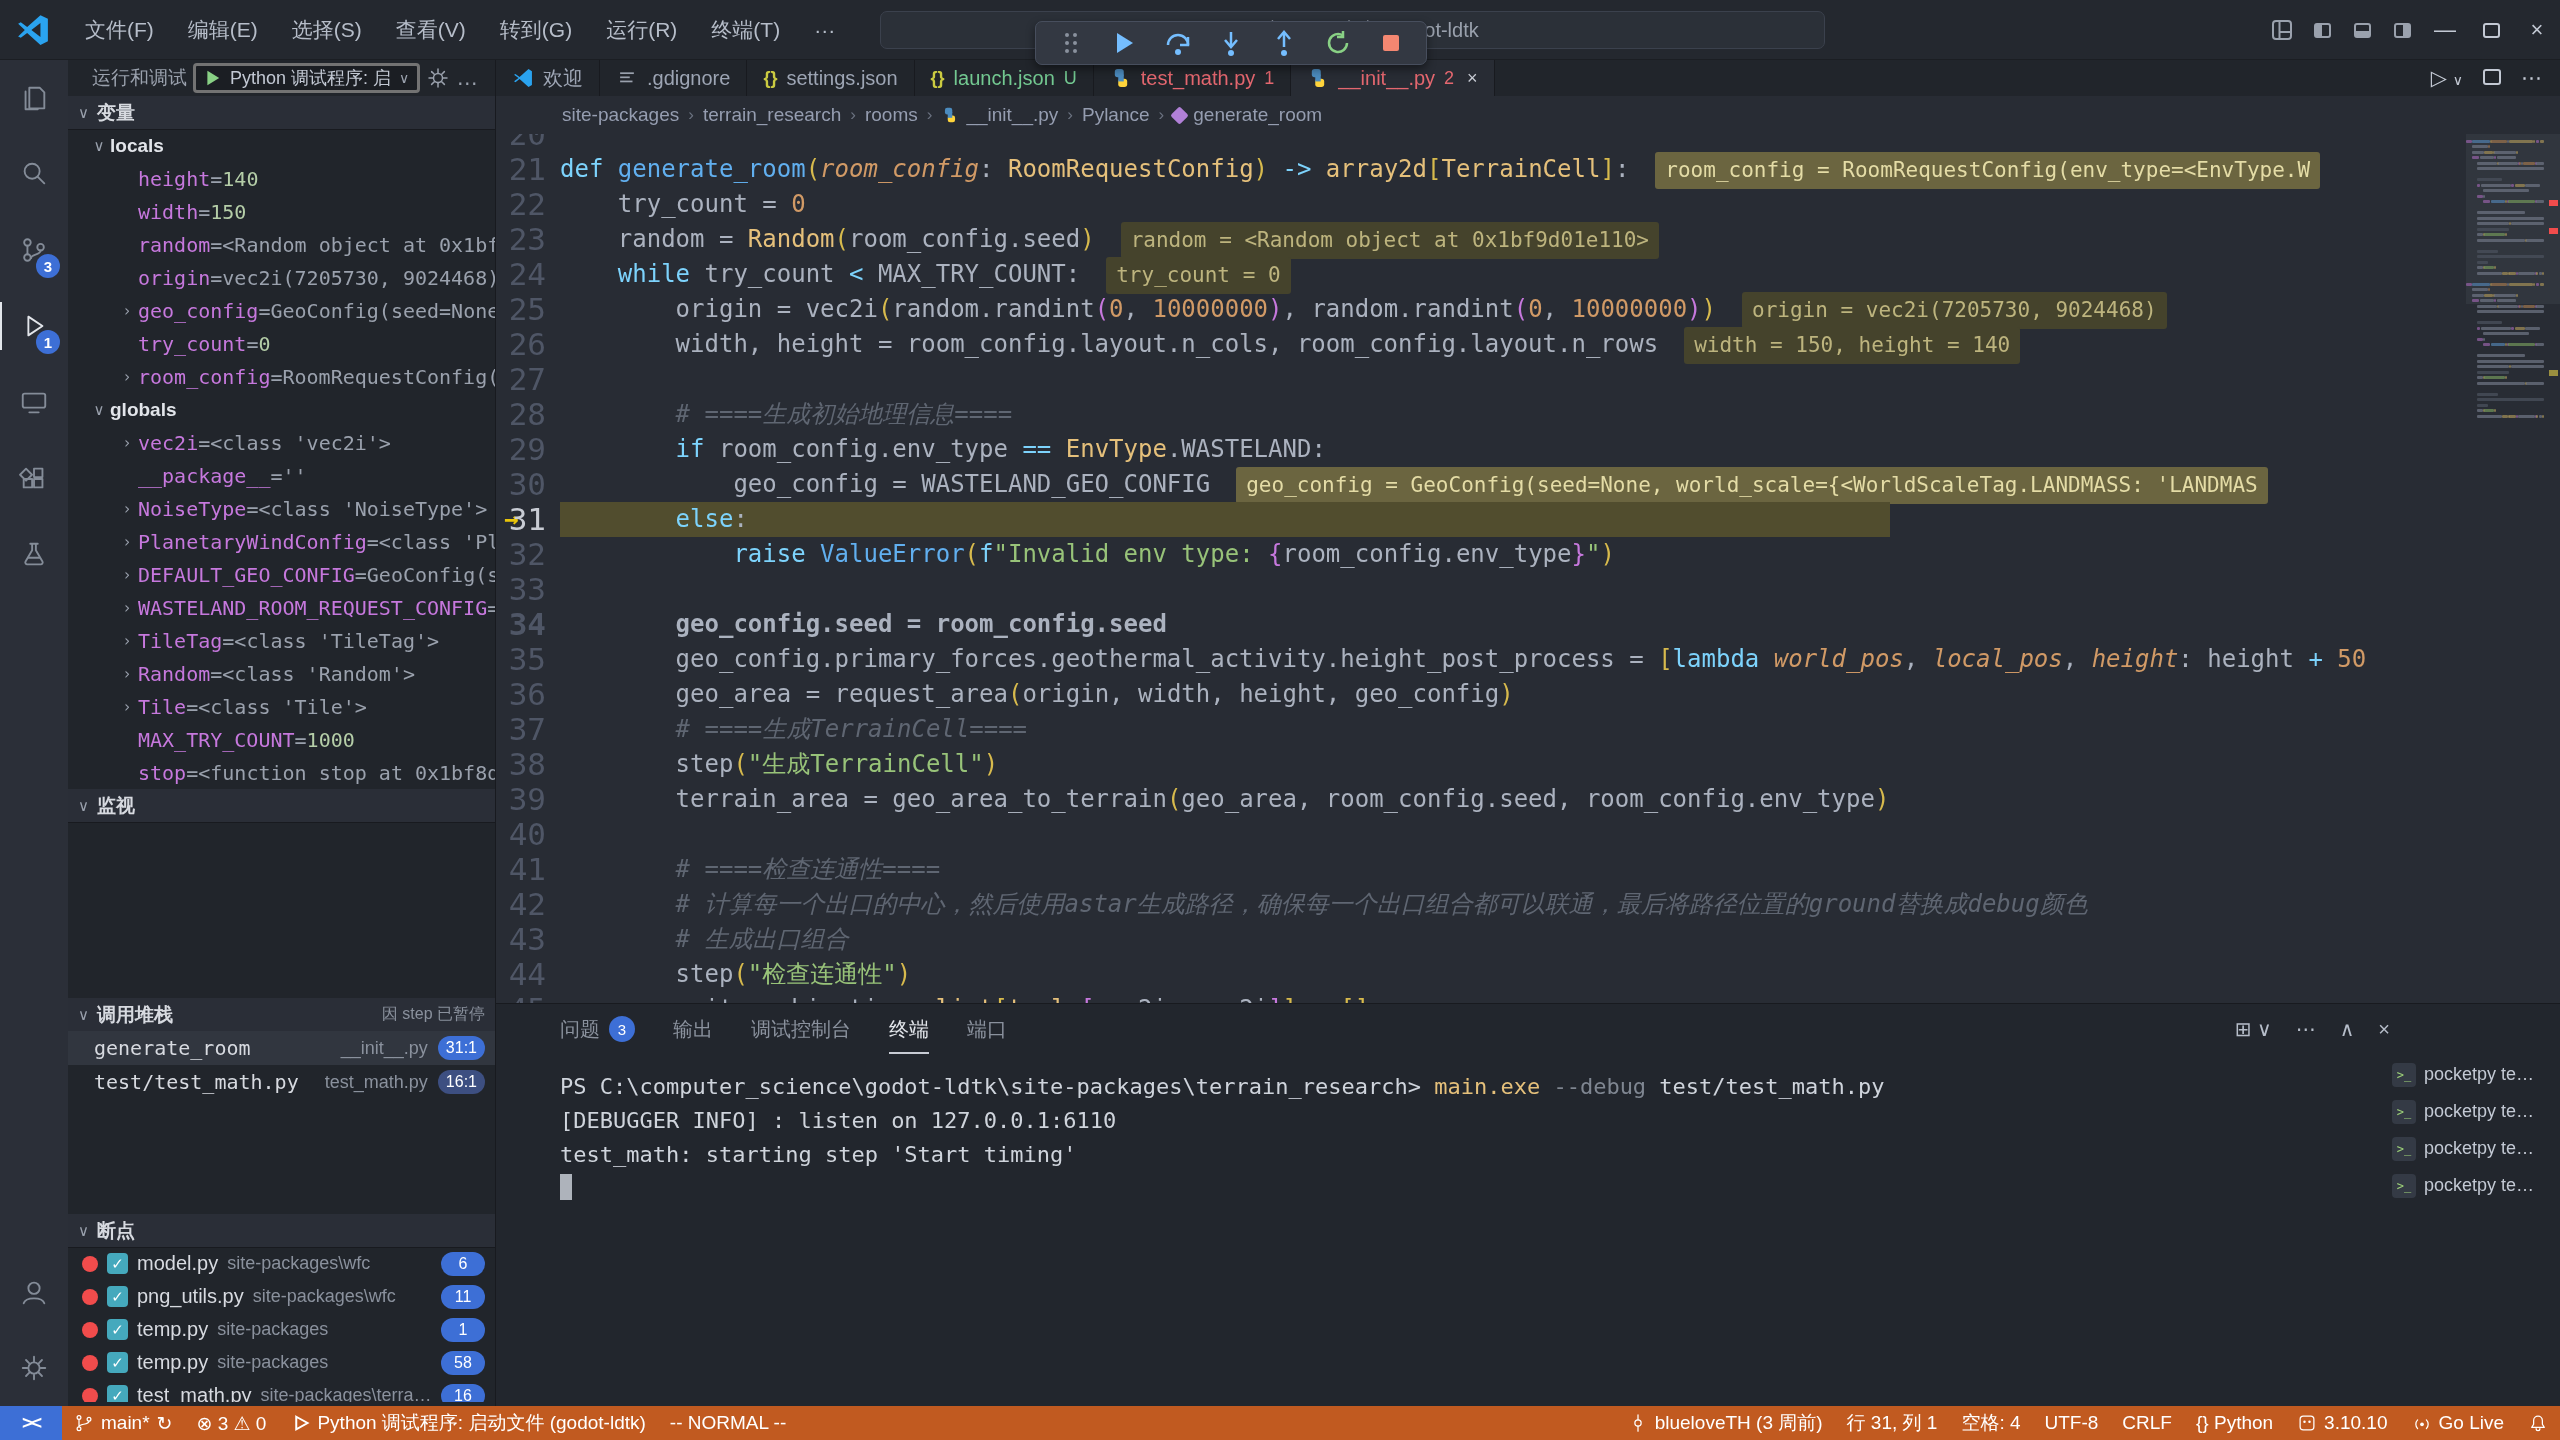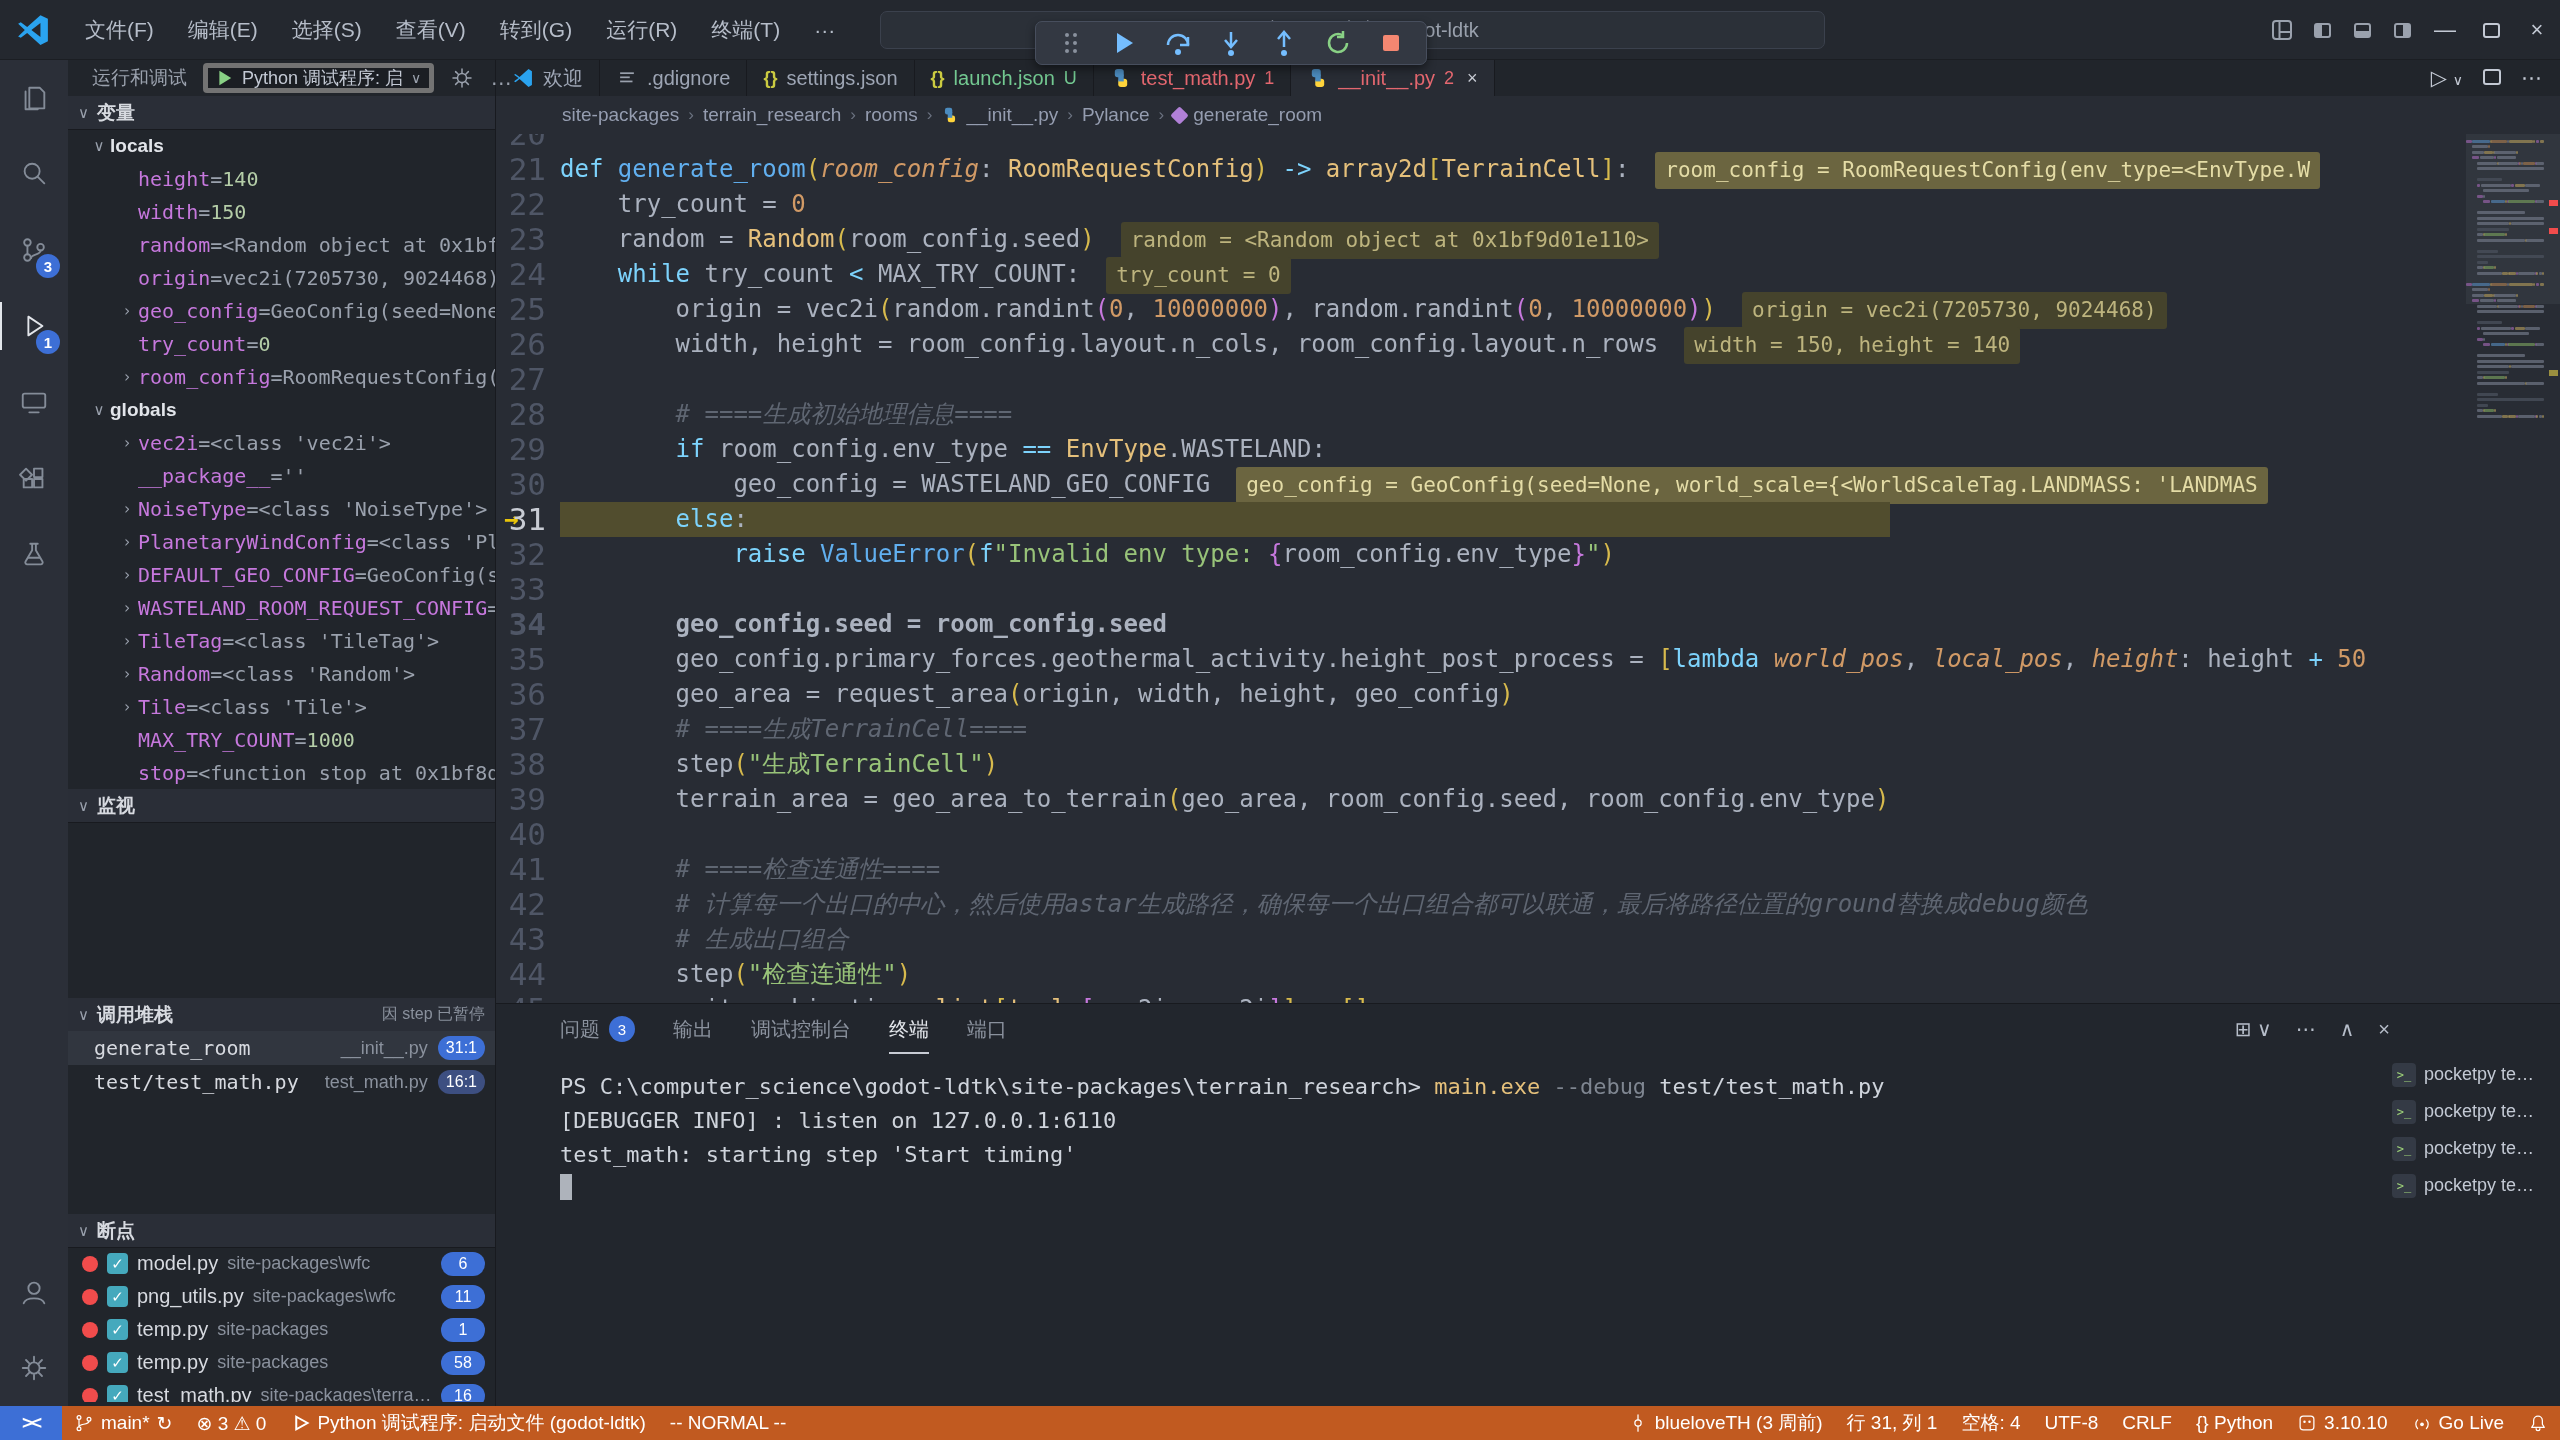--- a/index.html
+++ b/index.html
@@ -31,22 +31,22 @@
   
   #activitybar{position:absolute;left:0;top:60px;width:68px;bottom:34px;background:#2b2f38;z-index:10}
   .act-item{position:relative;width:68px;height:76px;display:flex;align-items:center;justify-content:center}
   .act-item.active::before{content:"";position:absolute;left:0;top:14px;bottom:14px;width:2px;background:#e3e6eb}
   .act-badge{position:absolute;right:8px;bottom:10px;min-width:24px;height:24px;border-radius:12px;background:#3d6fd6;color:#fff;
       font-size:15px;display:flex;align-items:center;justify-content:center;padding:0 5px;font-weight:bold}
   #activity-bottom{position:absolute;bottom:0;left:0}
 
   
   #sidebar{position:absolute;left:68px;top:60px;width:428px;bottom:34px;background:#21252b;z-index:5;border-right:1px solid #181a1f}
-  #run-header{height:36px;display:flex;align-items:center;padding:0 8px 0 24px;color:#9aa1ad;font-size:19px;gap:16px}
-  #run-config{display:flex;align-items:center;background:#1b1e23;border:5px solid #737373;border-radius:4px;height:30px;padding:0 8px;gap:8px;max-width:235px}
+  #run-header{height:36px;display:flex;align-items:center;padding:0 8px 0 24px;color:#9aa1ad;font-size:19px;gap:6px}
+  #run-config{display:flex;align-items:center;background:#1b1e23;border:3px solid #737373;border-radius:4px;height:30px;padding:0 8px;gap:8px;max-width:235px}
   #run-config .cfg-text{white-space:nowrap;overflow:hidden;max-width:172px;color:#c3c9d4;font-size:18px}
   .sec-header{height:33px;background:#2a2e37;display:flex;align-items:center;gap:8px;padding:0 10px;color:#d7dae0;
       font-weight:bold;font-size:19px;box-shadow:0 1px 0 #181a1f}
   .sec-header .chev{color:#9aa1ad;font-size:15px;font-weight:normal}
   .sec-note{margin-left:auto;font-weight:normal;color:#8a919d;font-size:16px}
   #vars-content{height:660px;overflow:hidden;position:relative}
   .var-row{height:33px;display:flex;align-items:center;white-space:nowrap;overflow:hidden;font-size:20px}
   .var-row .twisty{width:22px;flex:none;color:#9aa1ad;font-size:15px;text-align:center}
   .group-label{color:#e2e5ea;font-weight:bold;font-size:19px}
   .var-name{color:#c678dd}

